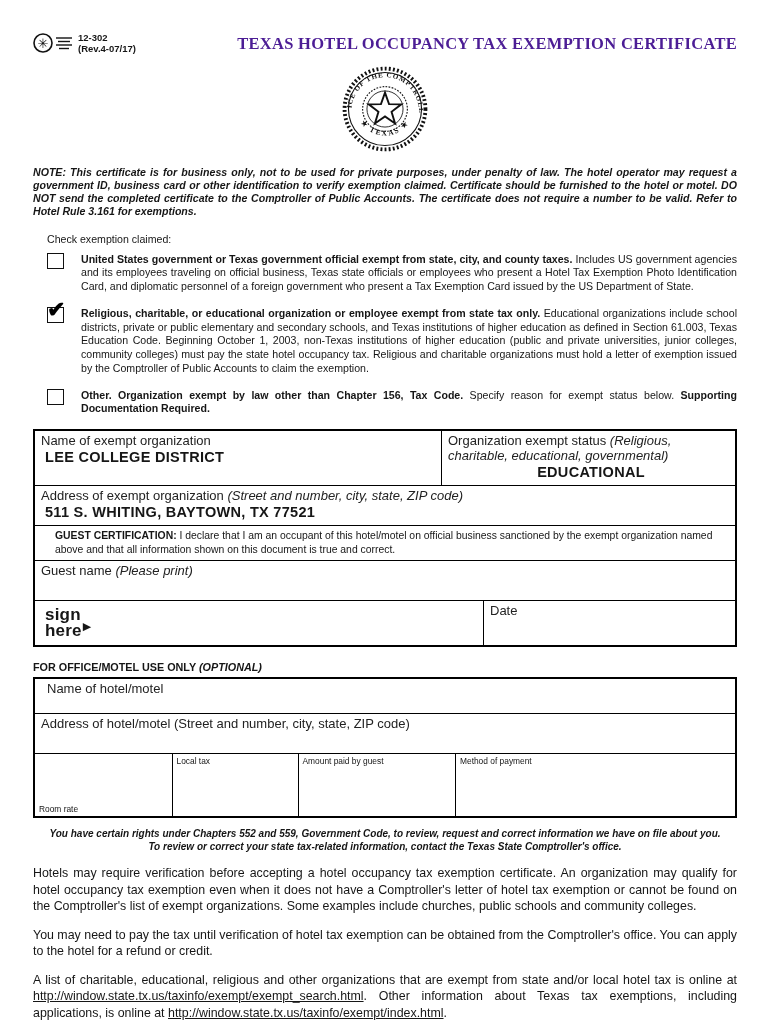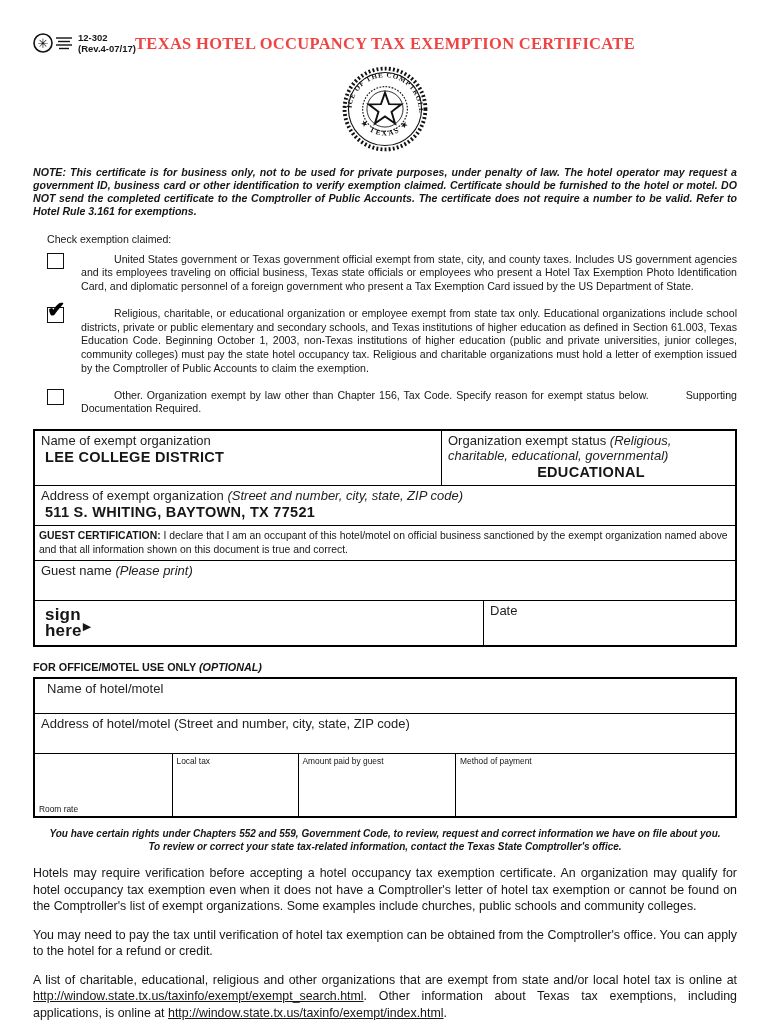--- a/index.html
+++ b/index.html
@@ -10,56 +10,56 @@
     font-family:"Liberation Sans", sans-serif;
     -webkit-font-smoothing:antialiased;
   }
   .page { width:770px; height:1024px; padding:30px 33px 0 33px; overflow:hidden; background:#fff; }
 
   
   .hdr { position:relative; height:34px; }
   .form-id { position:absolute; left:0; top:2px; display:flex; align-items:flex-start; gap:3px; }
   .form-id .nums { font-size:9.5px; font-weight:bold; line-height:1.15; padding-top:1px; }
   .doc-title {
-    text-align:center; font-family:"Liberation Serif", serif; font-weight:bold;
-    font-size:16.5px; letter-spacing:0.3px; padding-top:4px; color:#ef4444;
+    text-align:right; font-family:"Liberation Serif", serif; font-weight:bold;
+    font-size:16.5px; letter-spacing:0.3px; padding-top:4px; color:#4c1d95;
   }
   .seal-wrap { text-align:center; margin:2px 0 10px 0; }
 
   
   .note {
     font-size:10.6px; font-weight:bold; font-style:italic; line-height:1.24;
     text-align:justify; margin:6px 0 14px 0;
   }
   .check-claimed { font-size:10.6px; margin:0 0 8px 14px; }
 
   
   .cb-item { display:flex; margin:0 0 13px 14px; }
   .cb-box-col { width:34px; flex:0 0 34px; position:relative; }
   .cb-square { width:17px; height:16px; border:1.6px solid #111; background:#fff; }
   .cb-mark {
     position:absolute; top:-8px; left:0px; font-size:22px; font-weight:bold;
     color:#000; line-height:1; letter-spacing:-1px;
   }
   .cb-text { flex:1; font-size:10.6px; line-height:1.3; text-align:justify; }
-  .cb-text b { font-weight:normal;margin-left:33px; }
+  .cb-text b { font-weight:bold; }
 
   
   .org-table { border:2px solid #000; margin:4px 0 0 0; }
   .row { border-top:1.5px solid #000; }
   .row:first-child { border-top:none; }
   .split { display:flex; }
   .cell { padding:2px 5px 3px 6px; }
   .lbl { font-size:13px; color:#222; }
   .lbl i { font-style:italic;text-align:center; }
   .val { font-size:14.5px; font-weight:bold; padding:1px 0 2px 4px; letter-spacing:0.3px; }
   .cell-left { flex:1 1 58%; }
   .cell-right { flex:1 1 42%; border-left:1.5px solid #000; }
   .val-center { text-align:center; }
-  .guest-cert { font-size:10.4px; line-height:1.3; padding:3px 6px 4px 4px; }
+  .guest-cert { font-size:10.4px; line-height:1.3; padding:3px 6px 4px 20px; }
   .guest-cert b { font-weight:bold; }
   .guest-name-row { min-height:40px; }
   .sign-row { display:flex; min-height:45px; }
   .sign-cell { flex:1 1 64%; display:flex; align-items:center; padding-left:10px; }
   .sign-words { font-size:17px; font-weight:bold; line-height:0.95; letter-spacing:0.2px; }
   .sign-arrow { font-size:11px; margin:6px 0 0 1px; }
   .date-cell { flex:1 1 36%; border-left:1.5px solid #000; }
 
   
   .hotel-heading { font-size:10.8px; font-weight:bold; margin:14px 0 4px 0; }

